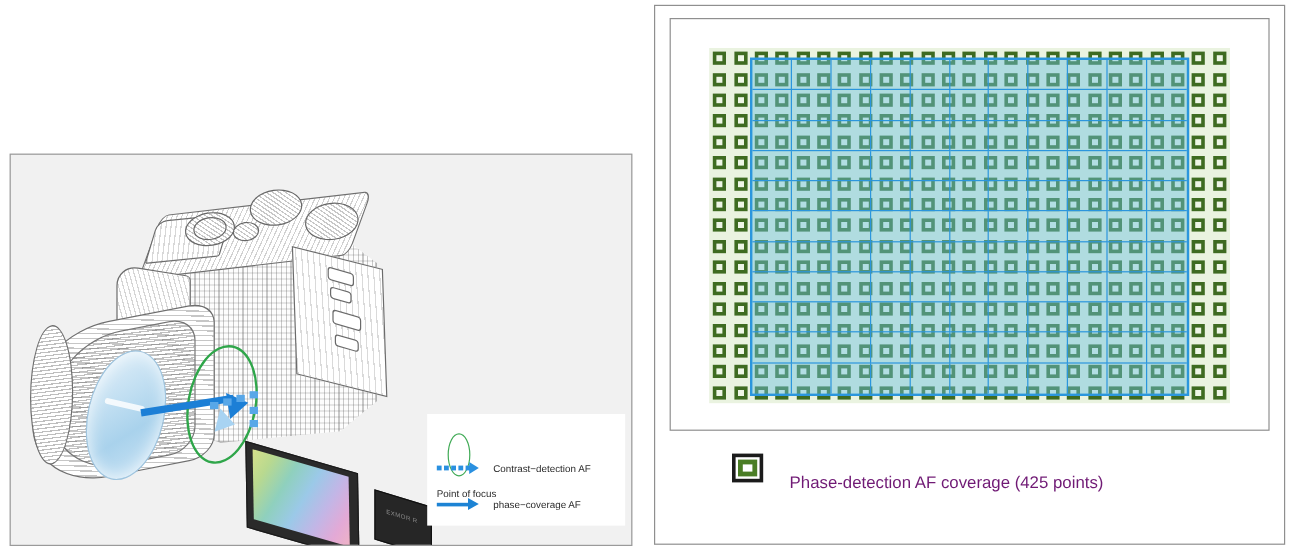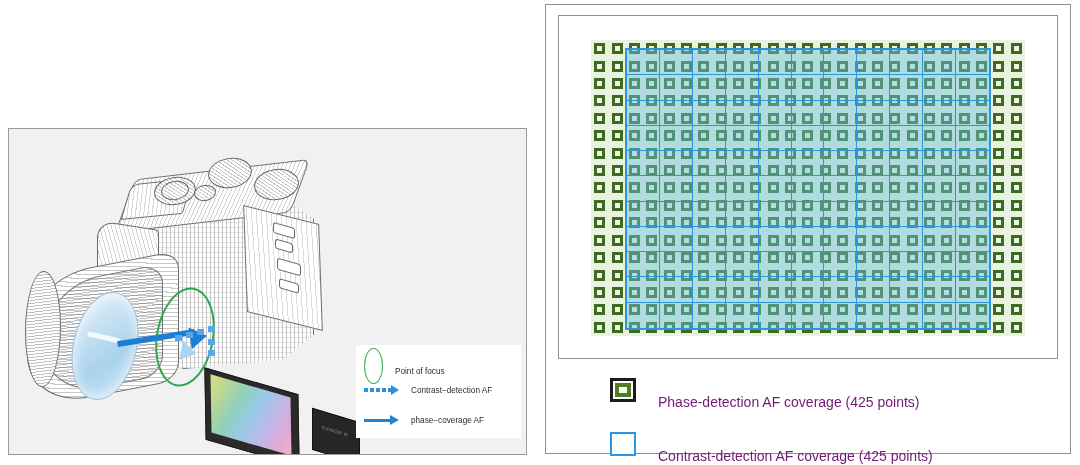--- a/index.html
+++ b/index.html
@@ -103,21 +103,21 @@
   #sensor-chip{position:absolute;left:303px;top:286px;width:46px;height:40px;
       background:#262626;border:1px solid #101010;transform:skewY(17deg);}
   #sensor-chip-text{position:absolute;left:306px;top:299px;width:40px;
       color:#8d8d8d;font-size:5px;letter-spacing:.4px;transform:skewY(17deg);
       text-align:center;}
 
   
   #left-legend{position:absolute;left:347px;top:216px;width:165px;height:93px;
       background:#ffffff;}
   .ll-row{position:absolute;display:flex;align-items:center;}
-  #ll-row-focus{left:8px;top:3px;}
+  #ll-row-focus{left:8px;top:16px;flex-direction:column;}
   #ll-row-contrast{left:8px;top:40px;}
   #ll-row-phase{left:8px;top:70px;}
   #ll-focus-ellipse{width:17px;height:34px;border:1.4px solid #3faa55;
       border-radius:50%;margin-right:12px;flex:none;}
   .ll-text{font-size:8.2px;color:#2b2b2b;white-space:nowrap;}
   #ll-focus-text{margin-top:10px;}
   #ll-contrast-icon{width:38px;height:10px;margin-right:9px;position:relative;flex:none;}
   .cd-dot{position:absolute;top:3px;width:4px;height:4px;background:#2a90e0;}
   #ll-contrast-head{position:absolute;left:27px;top:0;width:0;height:0;
       border-top:5px solid transparent;border-bottom:5px solid transparent;
@@ -1646,19 +1646,15 @@
 
   <div id="right-legend">
 
     <div class="rl-row">
       <div id="rl-phase-swatch">
         <div id="rl-phase-swatch-inner"></div>
       </div>
       <div class="rl-text">Phase-detection AF coverage (425 points)</div>
     </div>
 
-    <div class="rl-row">
-      <div id="rl-contrast-swatch"></div>
-      <div class="rl-text">Contrast-detection  AF coverage (425 points)</div>
-    </div>
 
   </div>
 </div>
 
 </body></html>

